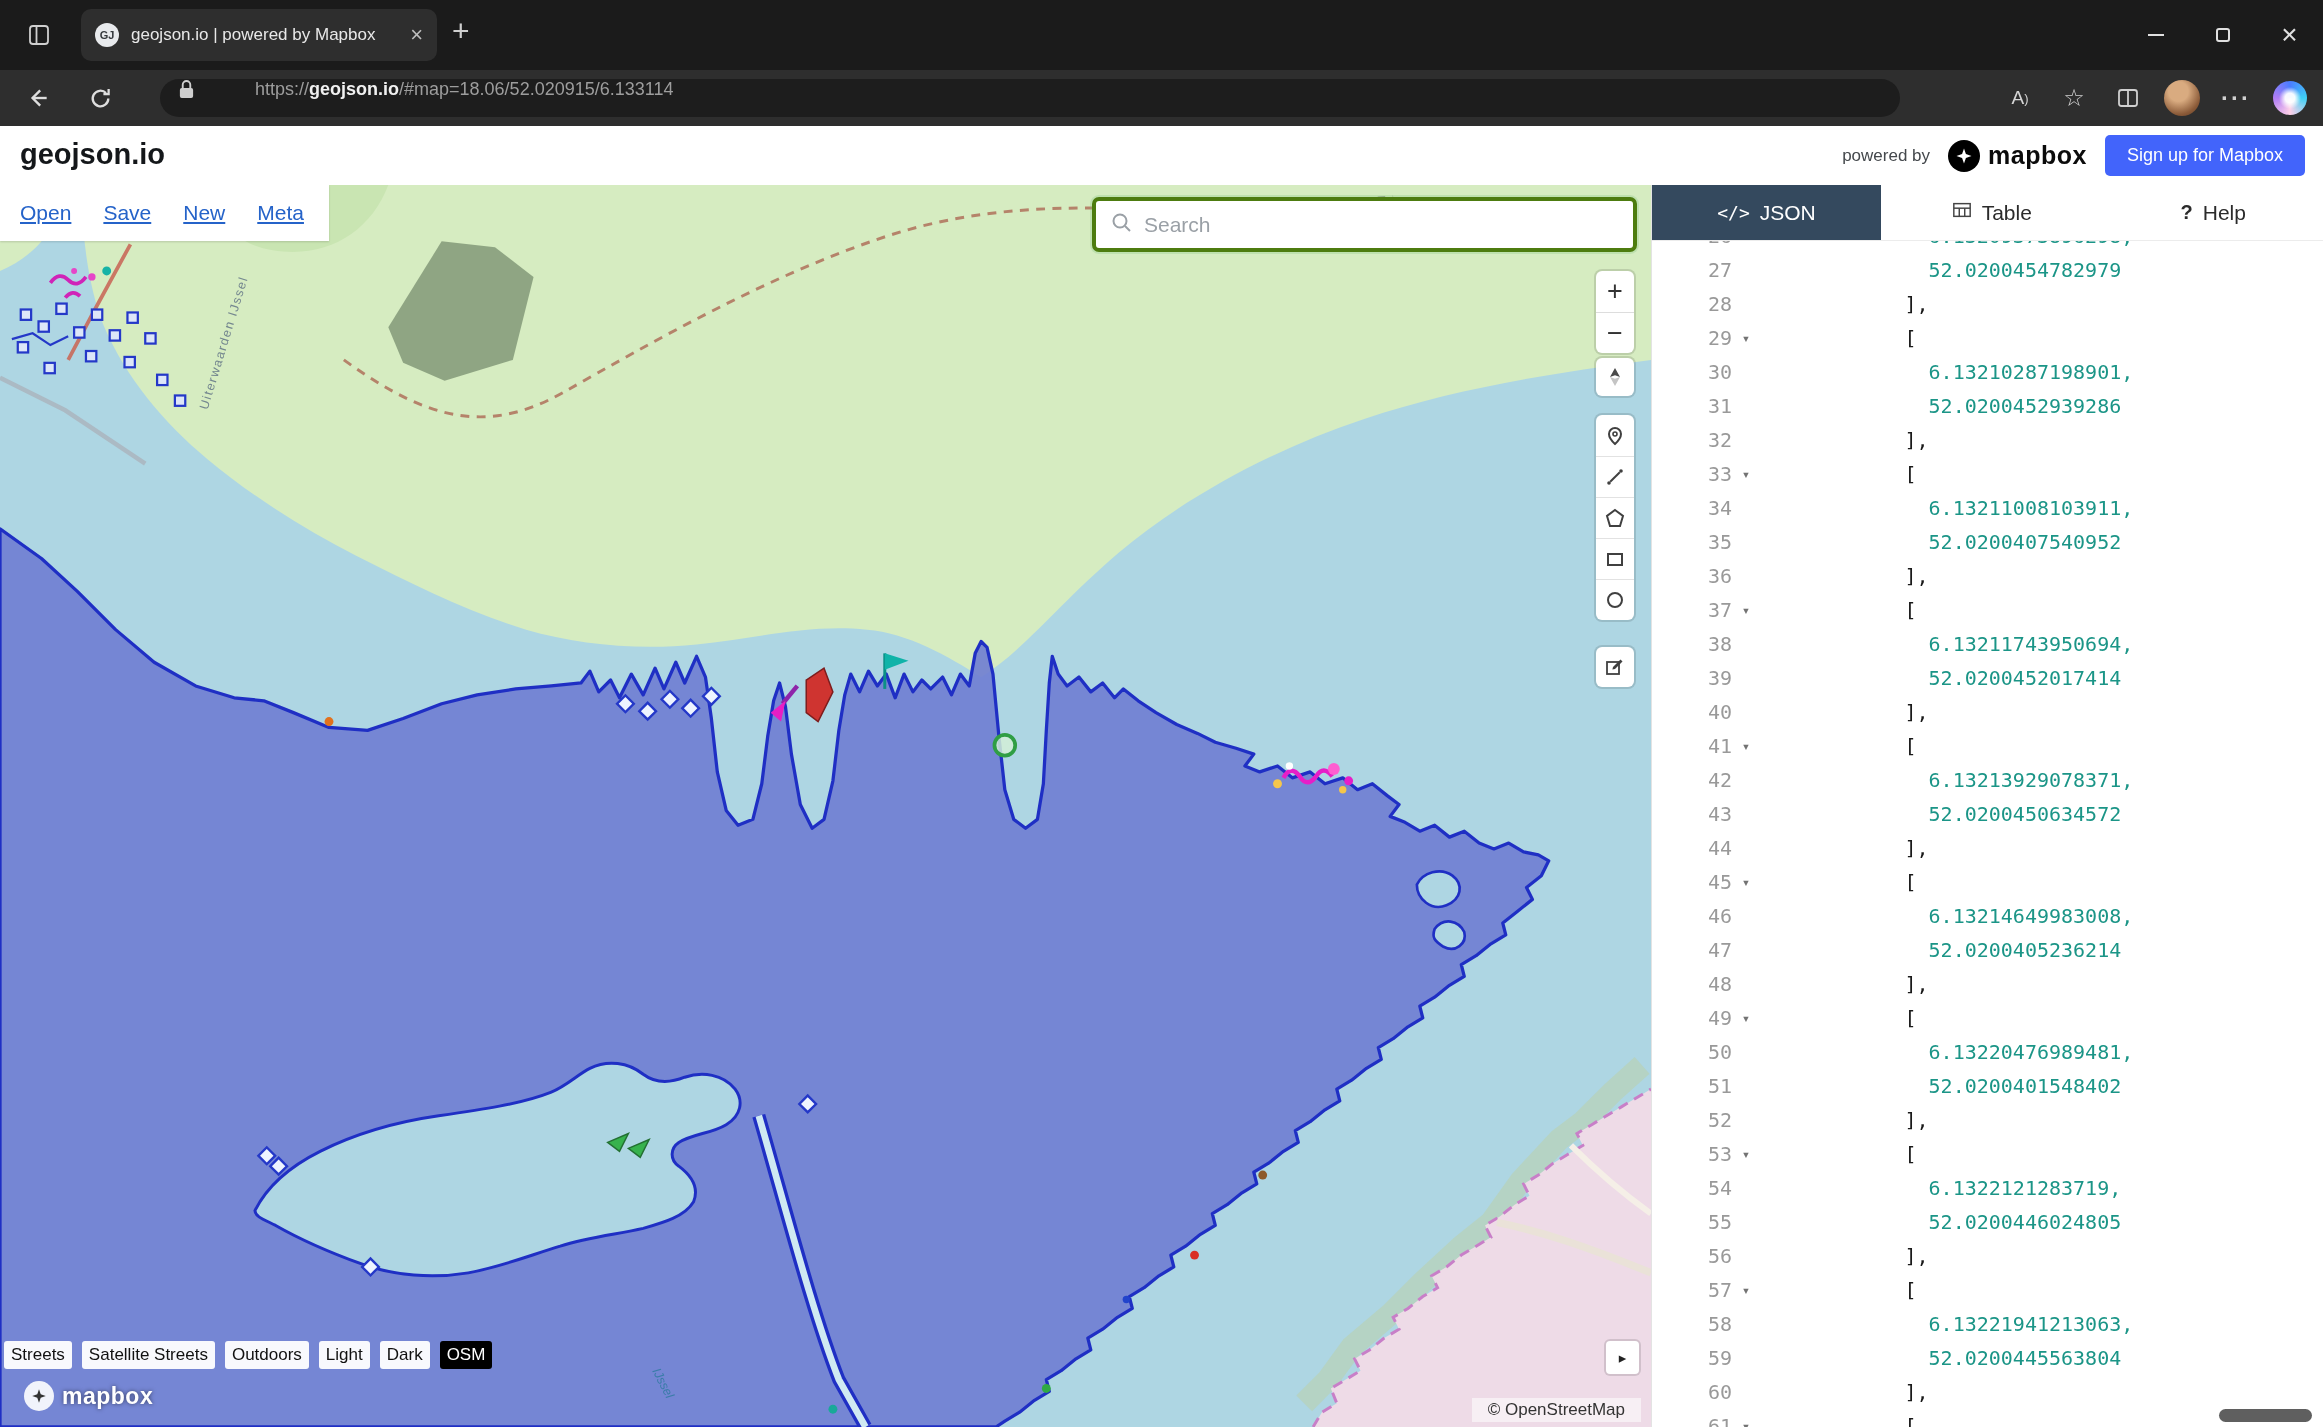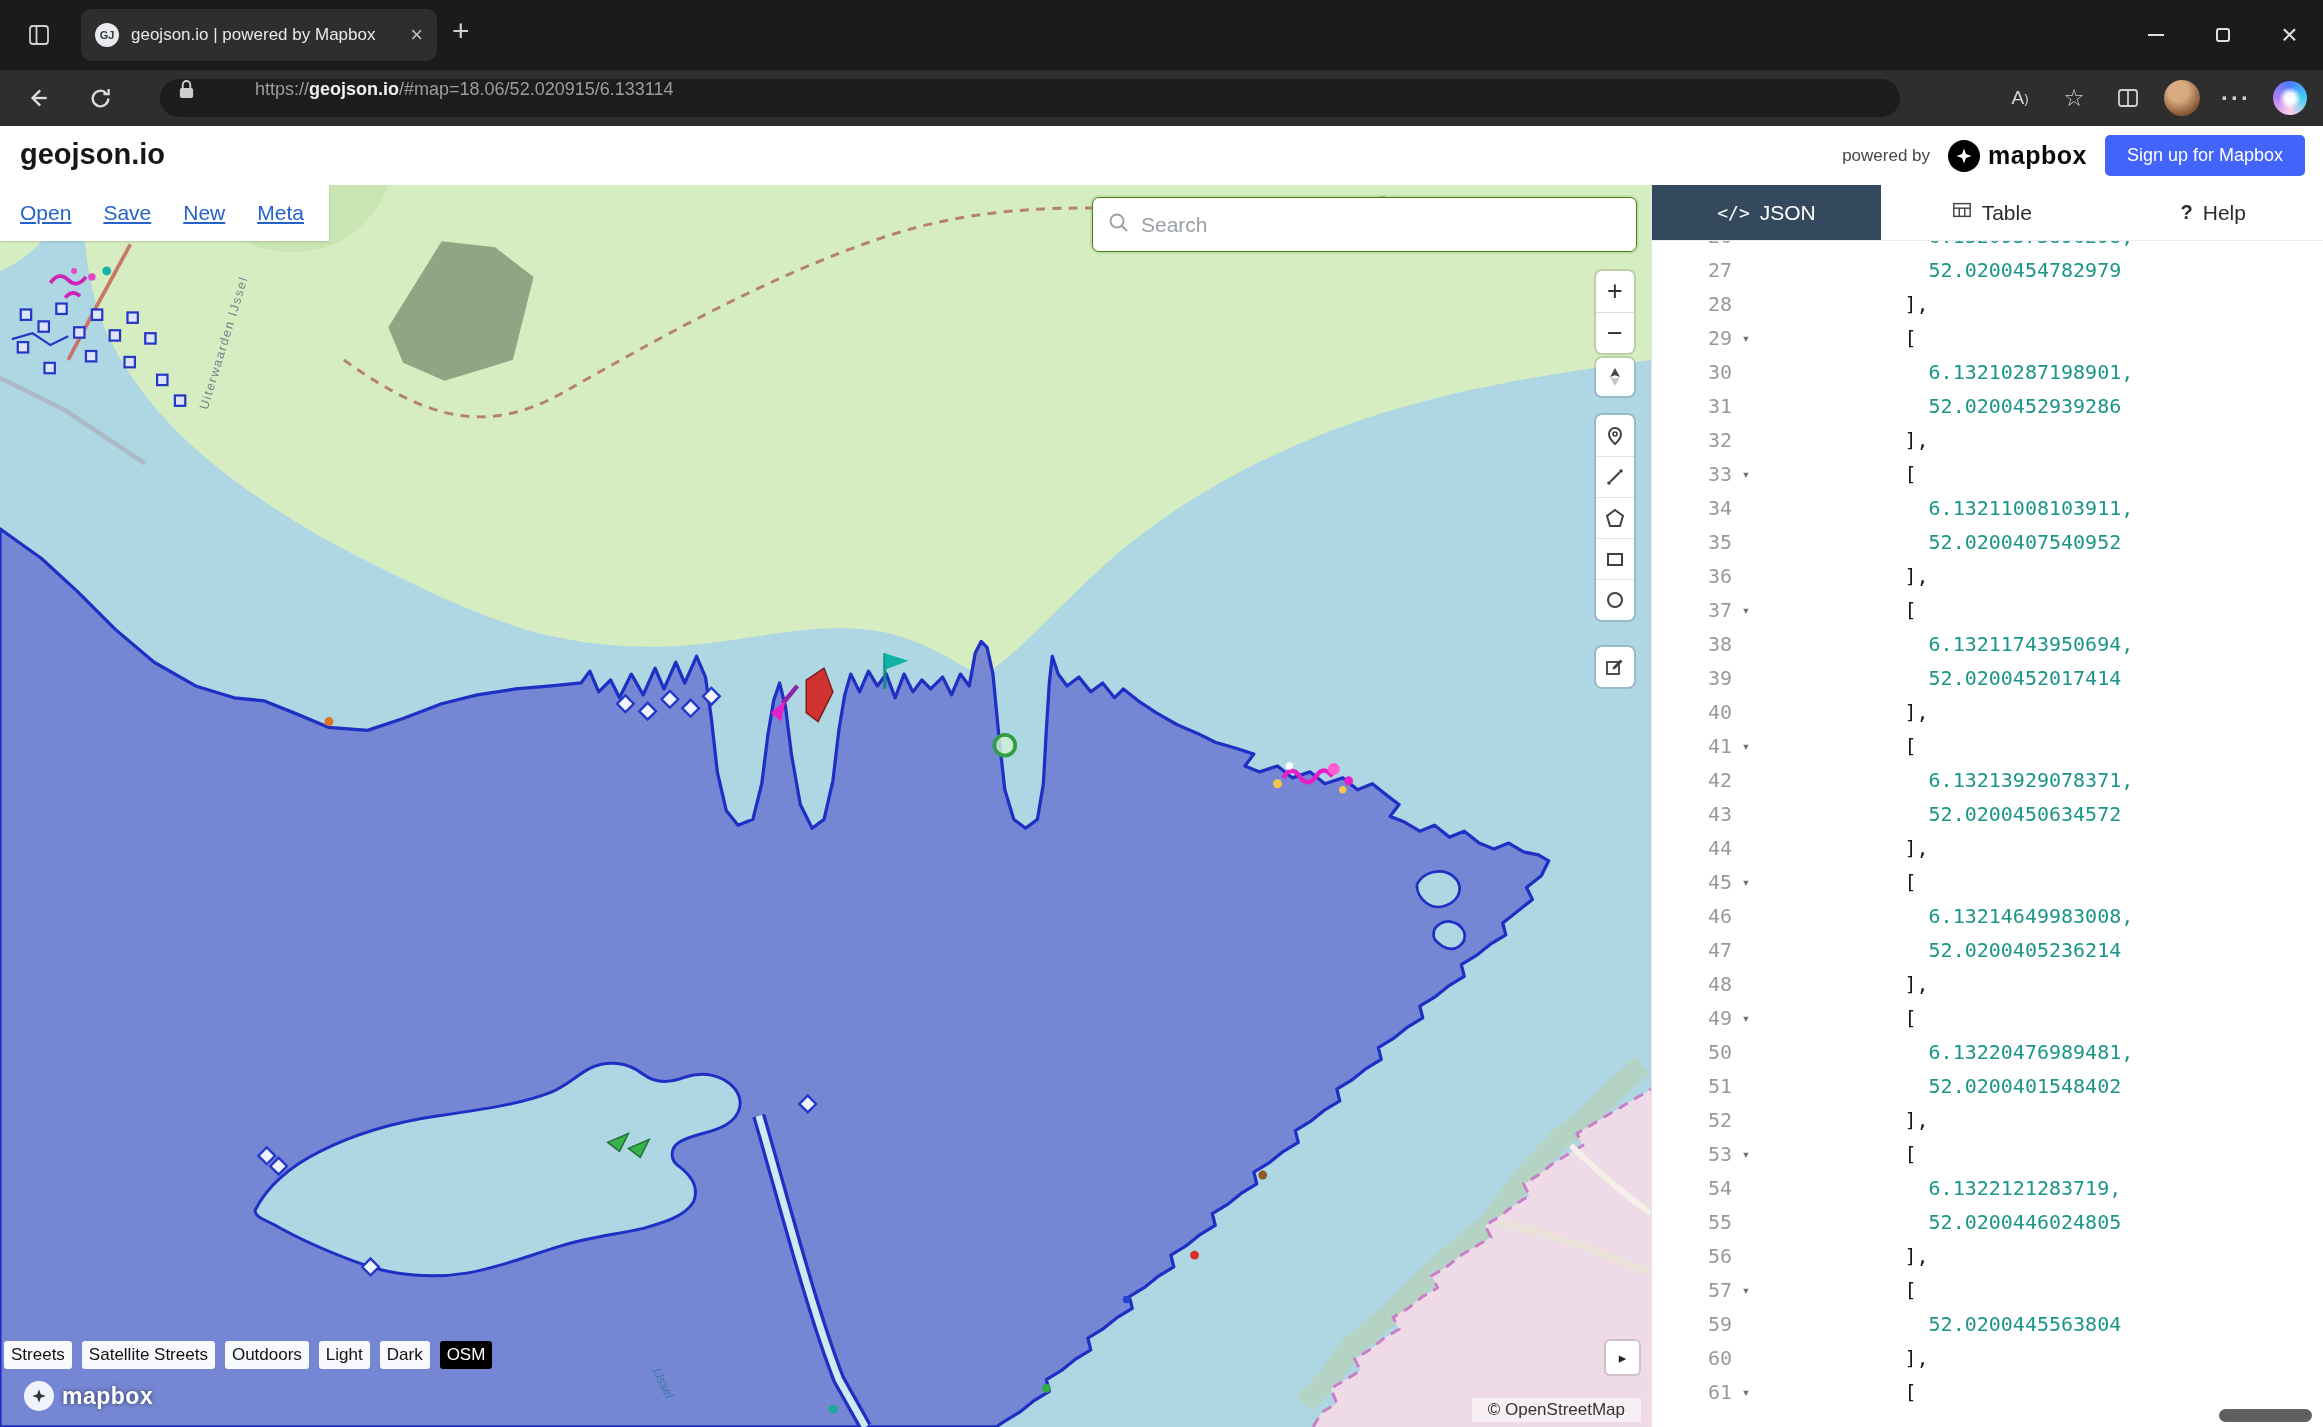--- a/index.html
+++ b/index.html
@@ -54,21 +54,21 @@
 
   
   .content { position:absolute; left:0; top:185px; width:2323px; height:1242px; }
   .map { position:absolute; left:0; top:0; width:1651px; height:1242px; overflow:hidden; background:#aed6e3; }
   .map svg.basemap { position:absolute; left:0; top:0; }
 
   .filebar { position:absolute; left:0; top:0; width:329px; height:56px; background:#fff;
     display:flex; align-items:center; gap:32px; padding:0 20px; box-shadow:0 1px 2px rgba(0,0,0,.15); }
   .filebar a { font-size:21px; color:#2563c9; text-decoration:underline; }
 
-  .searchbox { position:absolute; left:1092px; top:12px; width:545px; height:55px; background:#fff; border:1px solid #4d7c0f;
+  .searchbox { position:absolute; left:1092px; top:12px; width:545px; height:55px; background:#fff; border:4px solid #4d7c0f;
     border-radius:7px; display:flex; align-items:center; padding:0 14px; box-shadow:0 0 0 2px rgba(120,190,120,.25); }
   .searchbox input { border:none; outline:none; flex:1; font-size:21px; font-family:inherit; color:#333; margin-left:10px; }
   .searchbox input::placeholder { color:#9aa0a6; }
 
   .mapctl { background:#fff; border-radius:6px; box-shadow:0 0 0 2px rgba(0,0,0,.12); }
   .zoomgroup { position:absolute; left:1596px; top:86px; width:38px; }
   .zbtn { width:38px; height:41px; display:flex; align-items:center; justify-content:center; font-size:27px; color:#333; }
   .zbtn + .zbtn { border-top:1px solid #ddd; }
   .compass { position:absolute; left:1596px; top:173px; width:38px; height:38px; display:flex; align-items:center; justify-content:center; }
   .drawtools { position:absolute; left:1596px; top:230px; width:38px; }
@@ -571,20 +571,25 @@
             <span class="ln">56</span>
             <span class="fold"></span>
             <span class="code t-br">            ],</span>
           </div>
           <div class="cm-row">
             <span class="ln">57</span>
             <span class="fold">▾</span>
             <span class="code t-br">            [</span>
           </div>
           <div class="cm-row">
+            <span class="ln">58</span>
+            <span class="fold"></span>
+            <span class="code t-num">              6.13221941213063,</span>
+          </div>
+          <div class="cm-row">
             <span class="ln">59</span>
             <span class="fold"></span>
             <span class="code t-num">              52.0200445563804</span>
           </div>
           <div class="cm-row">
             <span class="ln">60</span>
             <span class="fold"></span>
             <span class="code t-br">            ],</span>
           </div>
           <div class="cm-row">

